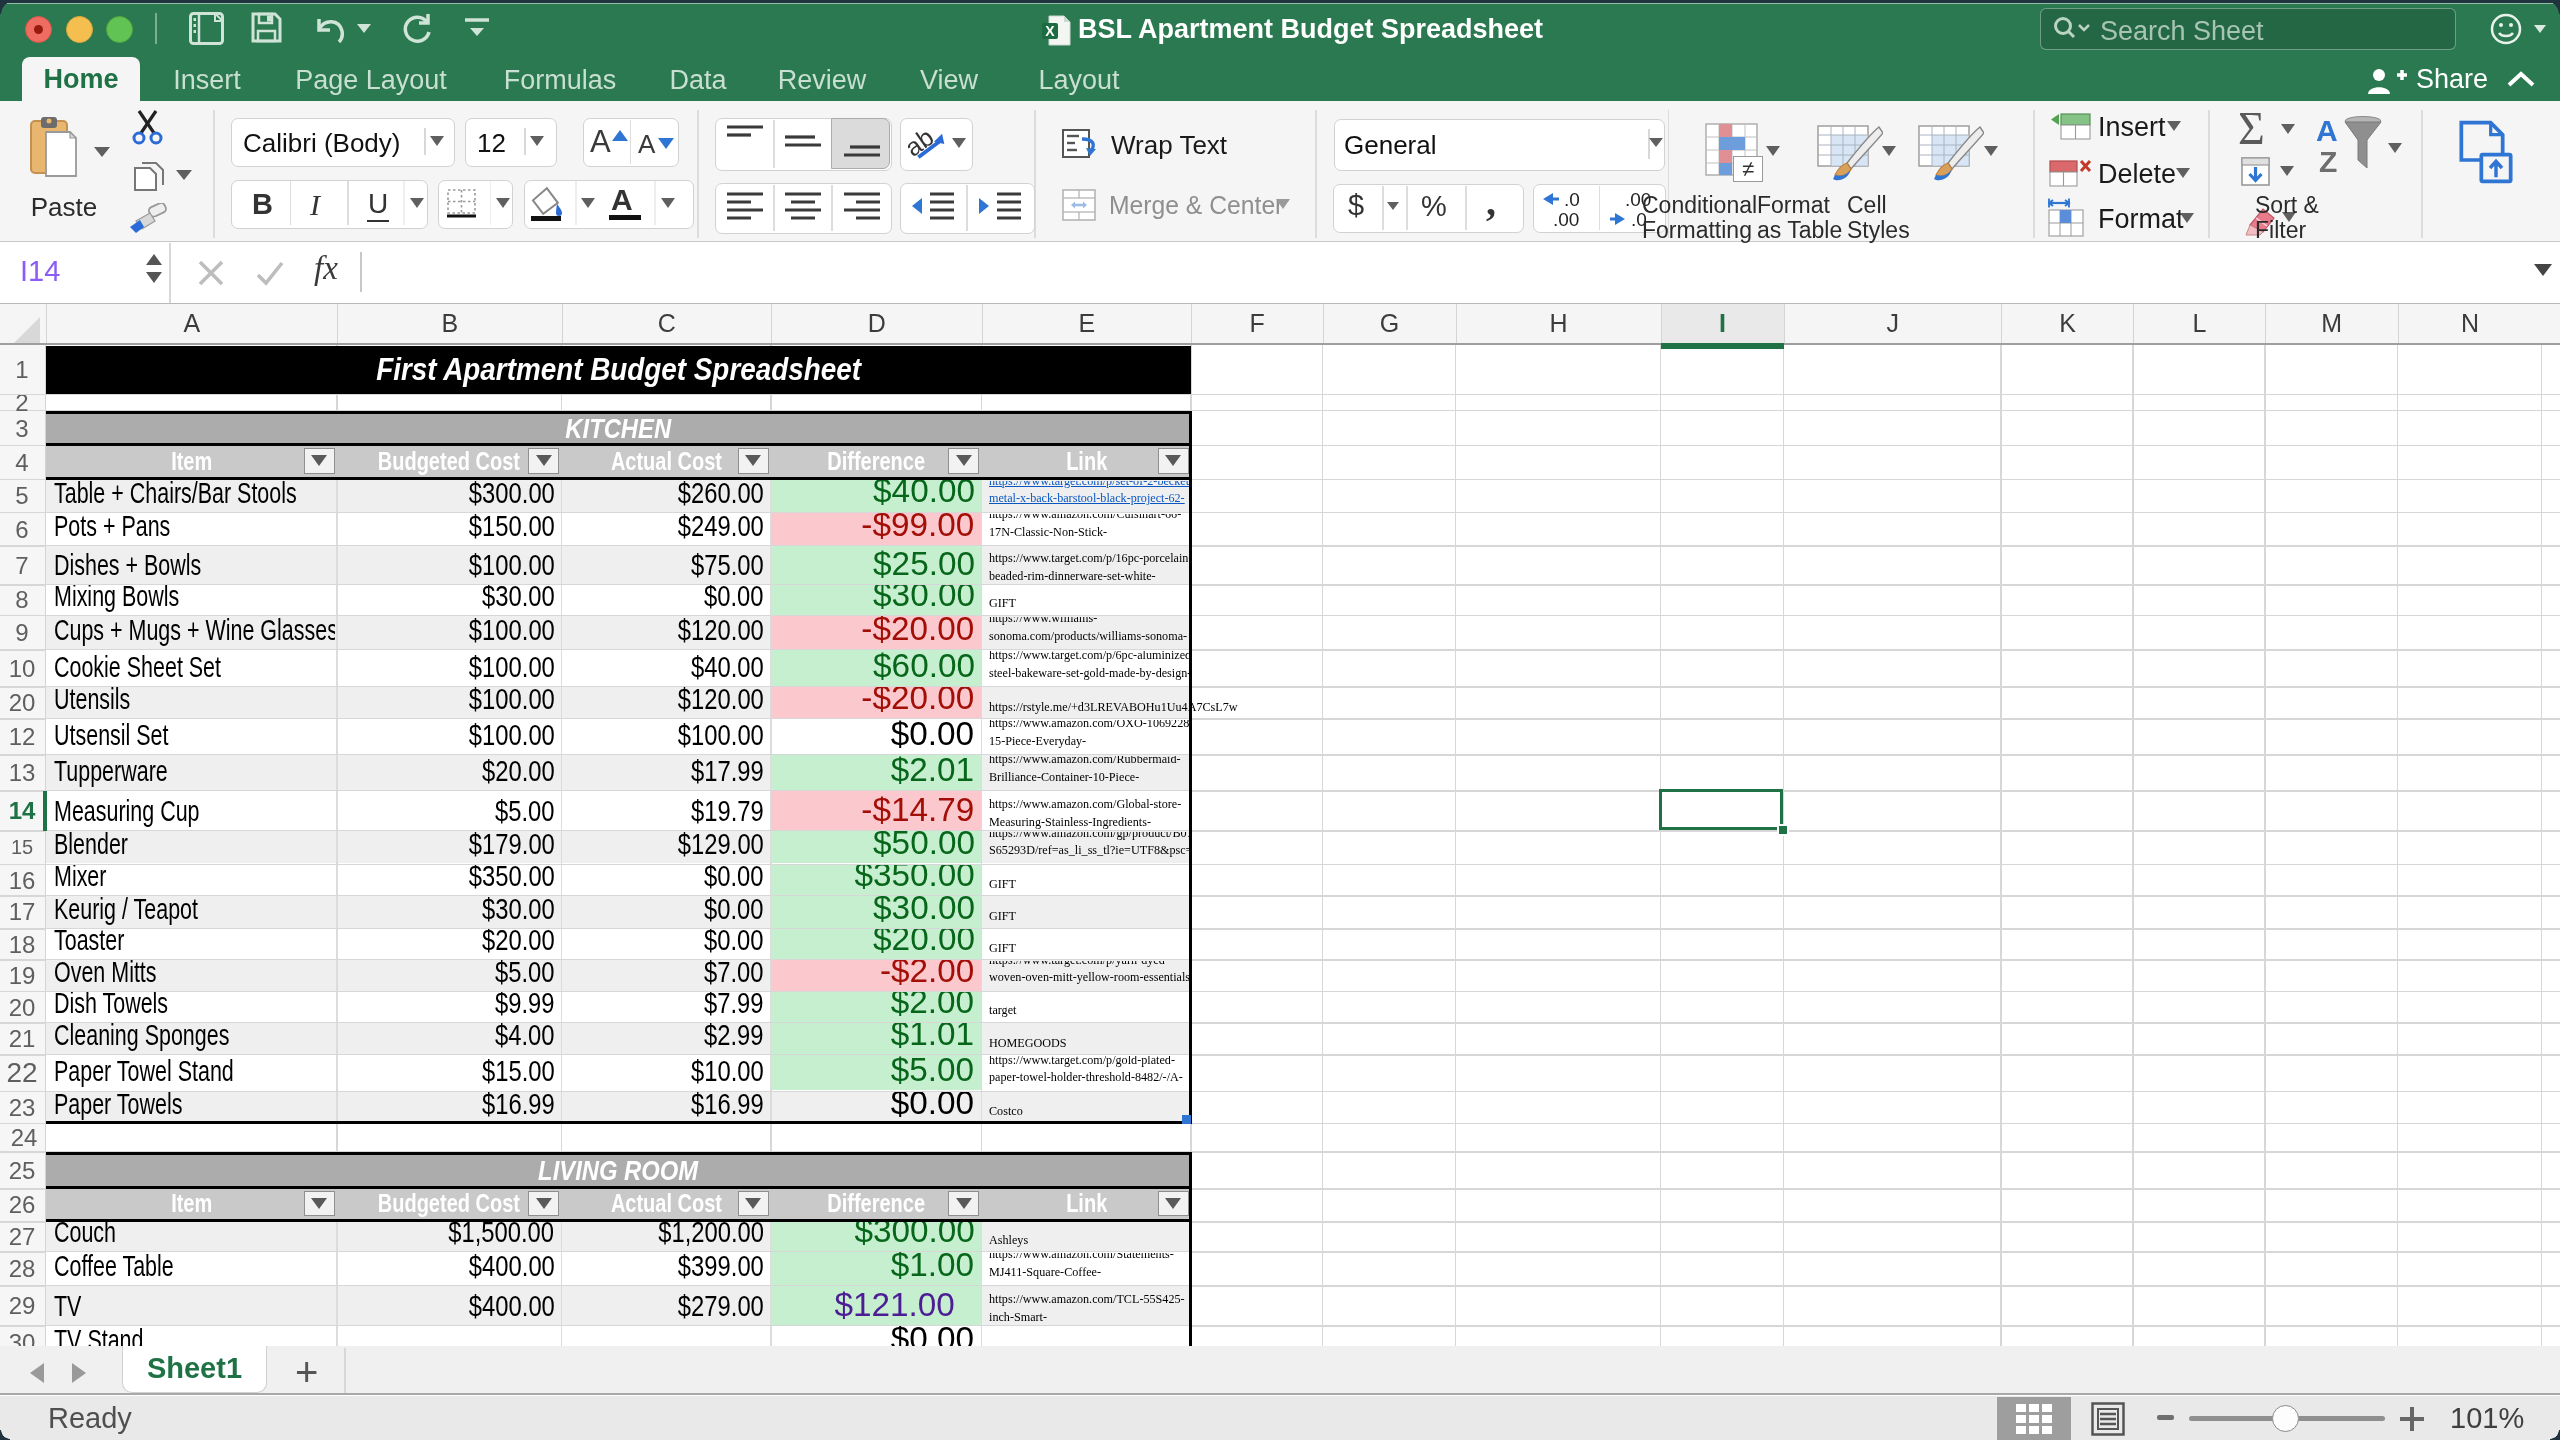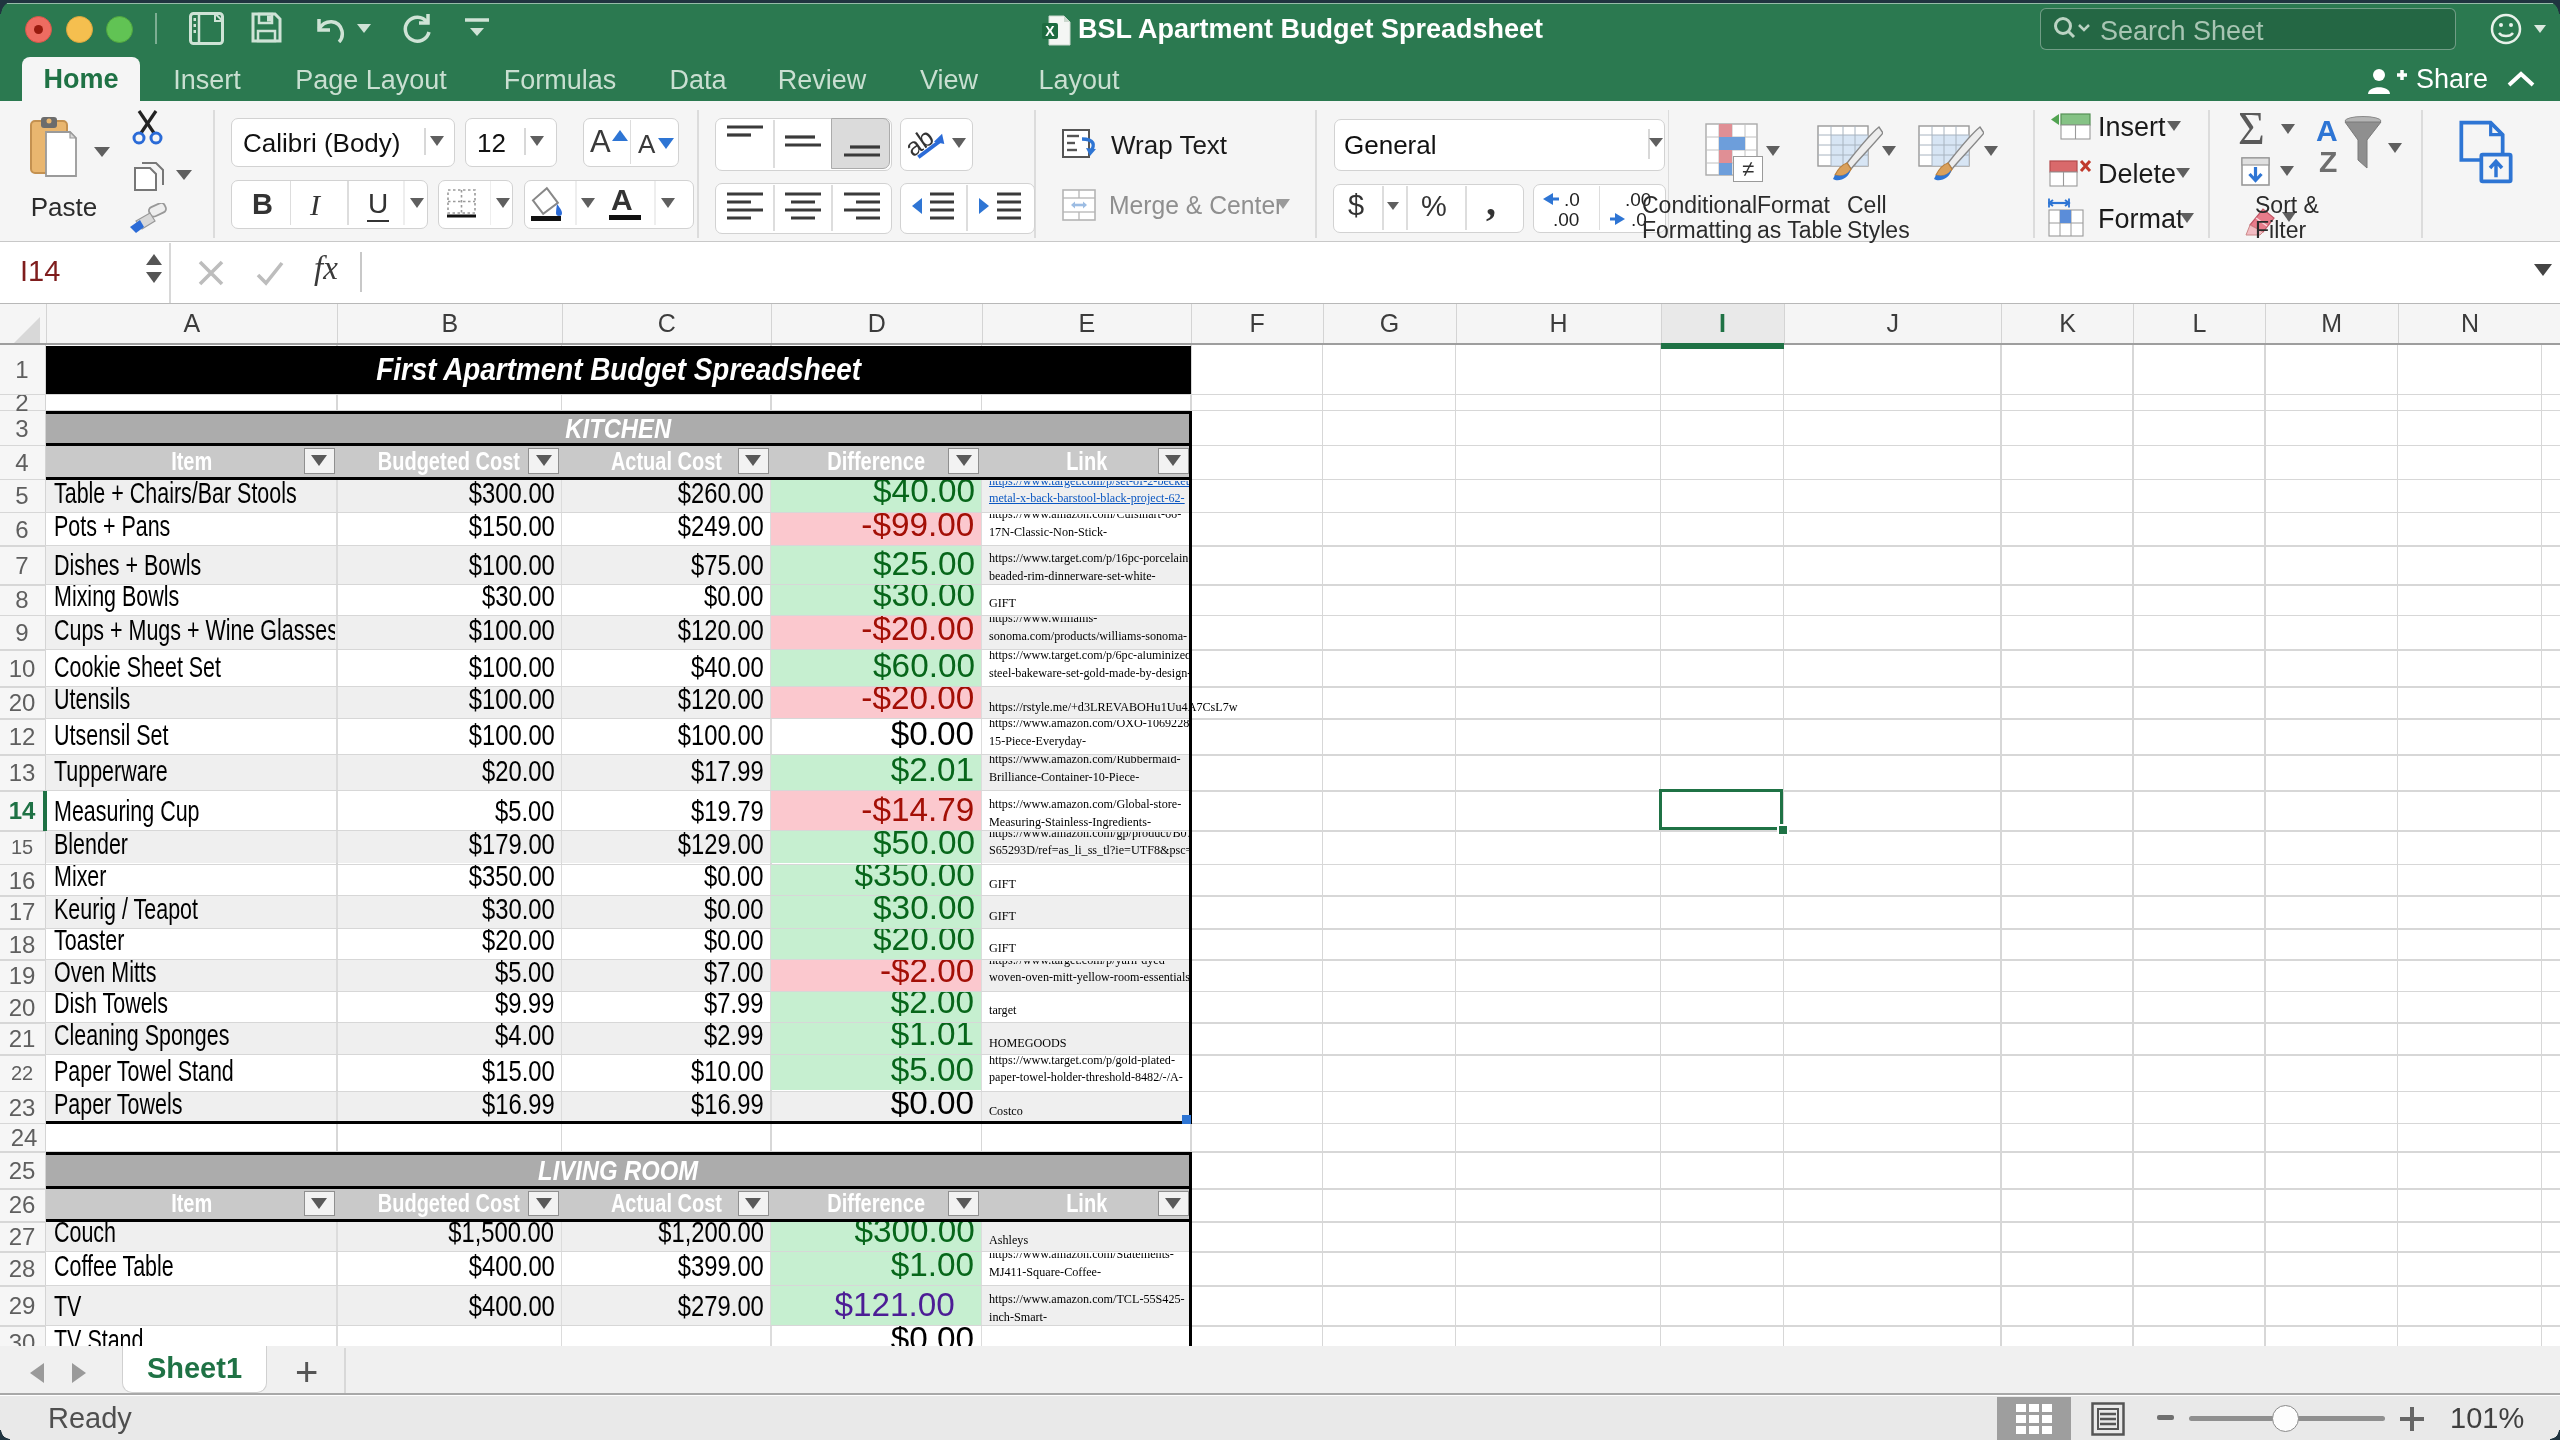--- a/index.html
+++ b/index.html
@@ -407,21 +407,21 @@
 <div class="ab" style="left:2388px;top:143px;width:0;height:0;border-left:7.5px solid transparent;border-right:7.5px solid transparent;border-top:10px solid #5f5f5f"></div>
 <div class="rlbl" style="left:2255px;top:193px;width:200px;">Sort &amp;<br>Filter</div>
 <svg class="ab" style="left:2458px;top:120px" width="56" height="64" viewBox="0 0 41 48">
       <path d="M2 2 H24 L33 11 V30 H2 Z" fill="none" stroke="#2E75D4" stroke-width="2.8"></path>
       <path d="M24 2 L24 11 L33 11" fill="none" stroke="#2E75D4" stroke-width="2.4"></path>
       <rect x="17" y="26" width="22" height="20" fill="#F5F5F5" stroke="#2E75D4" stroke-width="2.8" rx="1"></rect>
       <path d="M28 43 L28 32 M23.5 36 L28 31 L32.5 36" stroke="#2E75D4" stroke-width="2.6" fill="none"></path>
     </svg>
 <div class="ab" style="left:0;top:242.5px;width:2560px;height:60px;background:#FFF;border-bottom:2.5px solid #B8B8B8"></div>
 <div class="ab" style="left:169px;top:242.5px;width:2px;height:60px;background:#D8D8D8"></div>
-<div class="ab" style="left:20px;top:255px;font-size:29px;color:#7f1d1d;text-align:center;">I14</div>
+<div class="ab" style="left:20px;top:255px;font-size:29px;color:#8b5cf6;text-align:center;">I14</div>
 <div class="ab" style="left:146px;top:254px;width:0;height:0;border-left:8px solid transparent;border-right:8px solid transparent;border-bottom:11px solid #555"></div>
 <div class="ab" style="left:146px;top:272px;width:0;height:0;border-left:8px solid transparent;border-right:8px solid transparent;border-top:11px solid #555"></div>
 <svg class="ab" style="left:197px;top:259px" width="28" height="28" viewBox="0 0 28 28">
 <path d="M3 3 L25 25 M25 3 L3 25" stroke="#BDBDBD" stroke-width="3.6"></path>
     </svg>
 <svg class="ab" style="left:255px;top:259px" width="30" height="28" viewBox="0 0 30 28">
 <path d="M3 16 L11 24 L27 4" stroke="#BDBDBD" stroke-width="3.6" fill="none"></path>
     </svg>
 <div class="ab" style="left:314px;top:250px;font-size:33px;font-style:italic;font-family:'Liberation Serif',serif;color:#3a3a3a;">fx</div>
 <div class="ab" style="left:360px;top:252px;width:2px;height:40px;background:#C8C8C8"></div>
@@ -504,21 +504,21 @@
 <div class="ab" style="left:0;top:374.2px;width:44px;height:36px;color:#5f5f5f;font-weight:normal;font-size:24px;text-align:center;line-height:36px;overflow:hidden;">12</div>
 <div class="ab" style="left:0;top:410.2px;width:44px;height:35.8px;color:#5f5f5f;font-weight:normal;font-size:24px;text-align:center;line-height:35.8px;overflow:hidden;">13</div>
 <div class="ab" style="left:0;top:446px;width:44px;height:40.1px;color:#1F7245;font-weight:bold;font-size:24px;text-align:center;line-height:40.1px;overflow:hidden;">14</div>
 <div class="ab" style="left:0;top:486.1px;width:44px;height:33.4px;color:#5f5f5f;font-weight:normal;font-size:20px;text-align:center;line-height:33.4px;overflow:hidden;">15</div>
 <div class="ab" style="left:0;top:519.5px;width:44px;height:31.6px;color:#5f5f5f;font-weight:normal;font-size:24px;text-align:center;line-height:31.6px;overflow:hidden;">16</div>
 <div class="ab" style="left:0;top:551.1px;width:44px;height:32.9px;color:#5f5f5f;font-weight:normal;font-size:24px;text-align:center;line-height:32.9px;overflow:hidden;">17</div>
 <div class="ab" style="left:0;top:584px;width:44px;height:31.3px;color:#5f5f5f;font-weight:normal;font-size:24px;text-align:center;line-height:31.3px;overflow:hidden;">18</div>
 <div class="ab" style="left:0;top:615.3px;width:44px;height:31.4px;color:#5f5f5f;font-weight:normal;font-size:24px;text-align:center;line-height:31.4px;overflow:hidden;">19</div>
 <div class="ab" style="left:0;top:646.7px;width:44px;height:31.3px;color:#5f5f5f;font-weight:normal;font-size:24px;text-align:center;line-height:31.3px;overflow:hidden;">20</div>
 <div class="ab" style="left:0;top:678px;width:44px;height:32.4px;color:#5f5f5f;font-weight:normal;font-size:24px;text-align:center;line-height:32.4px;overflow:hidden;">21</div>
-<div class="ab" style="left:0;top:710.4px;width:44px;height:30px;color:#5f5f5f;font-weight:normal;font-size:20px;text-align:center;line-height:36.1px;overflow:hidden;">22</div>
+<div class="ab" style="left:0;top:710.4px;width:44px;height:30px;color:#5f5f5f;font-weight:normal;font-size:28px;text-align:center;line-height:36.1px;overflow:hidden;">22</div>
 <div class="ab" style="left:0;top:746.5px;width:44px;height:32.3px;color:#5f5f5f;font-weight:normal;font-size:24px;text-align:center;line-height:32.3px;overflow:hidden;">23</div>
 <div class="ab" style="left:0;top:778.8px;width:48px;height:28.2px;color:#5f5f5f;font-weight:normal;font-size:24px;text-align:center;line-height:28.2px;overflow:hidden;">24</div>
 <div class="ab" style="left:0;top:807px;width:44px;height:37.2px;color:#5f5f5f;font-weight:normal;font-size:24px;text-align:center;line-height:37.2px;overflow:hidden;">25</div>
 <div class="ab" style="left:0;top:844.2px;width:44px;height:32.8px;color:#5f5f5f;font-weight:normal;font-size:24px;text-align:center;line-height:32.8px;overflow:hidden;">26</div>
 <div class="ab" style="left:0;top:877px;width:44px;height:30.4px;color:#5f5f5f;font-weight:normal;font-size:24px;text-align:center;line-height:30.4px;overflow:hidden;">27</div>
 <div class="ab" style="left:0;top:907.4px;width:44px;height:33.7px;color:#5f5f5f;font-weight:normal;font-size:24px;text-align:center;line-height:33.7px;overflow:hidden;">28</div>
 <div class="ab" style="left:0;top:941.1px;width:44px;height:40.2px;color:#5f5f5f;font-weight:normal;font-size:24px;text-align:center;line-height:40.2px;overflow:hidden;">29</div>
 <div class="ab" style="left:0;top:981.3px;width:44px;height:33.7px;color:#5f5f5f;font-weight:normal;font-size:24px;text-align:center;line-height:33.7px;overflow:hidden;">30</div>
 <div class="ab" style="left:42.5px;top:446px;width:4.5px;height:40.1px;background:#1F7245;z-index:20;"></div>
 <div class="ab" style="left:45.5px;top:1px;width:1145.5px;height:48px;background:#000;"></div>

